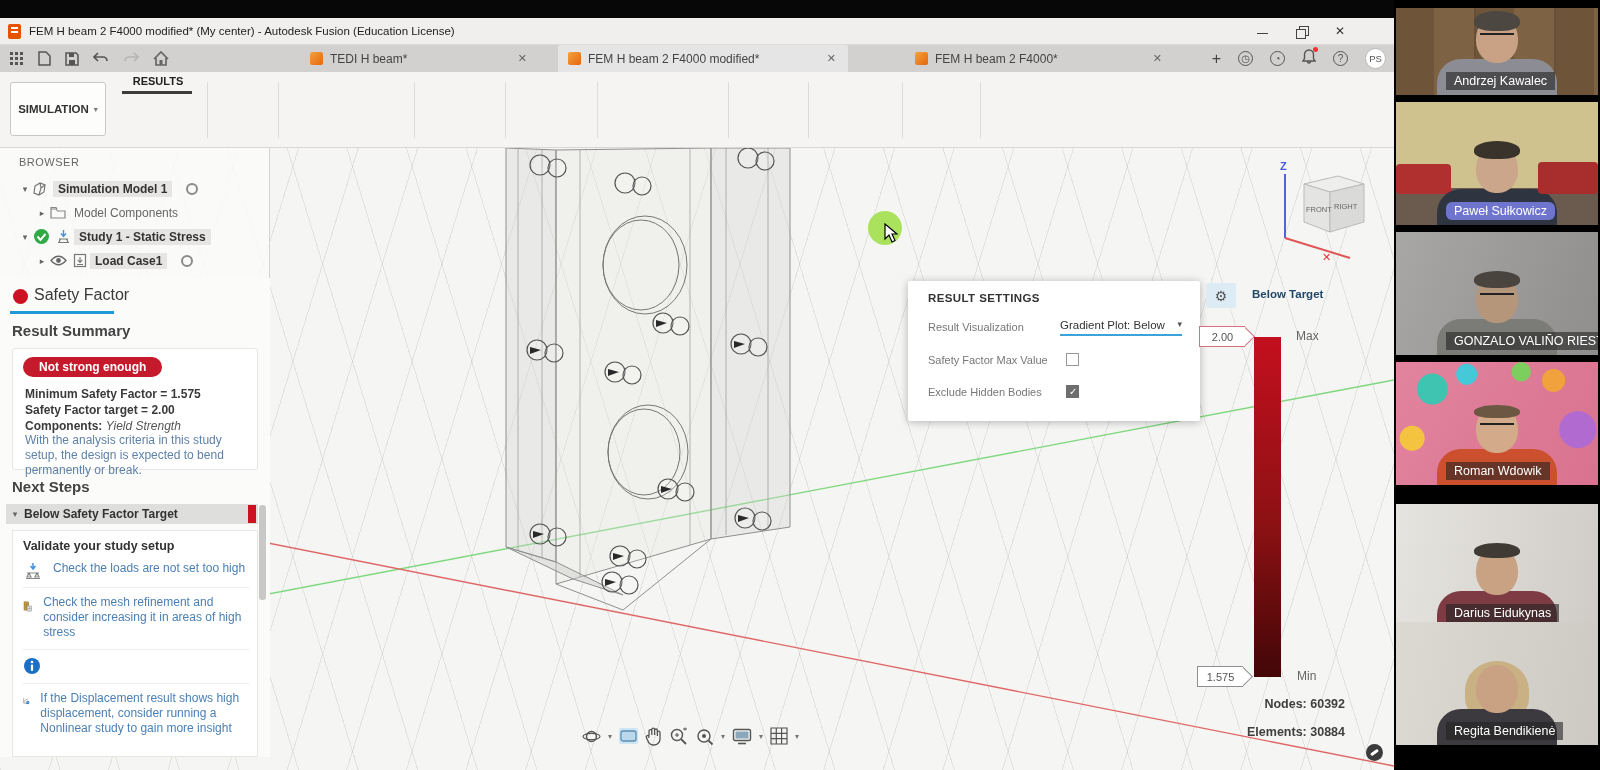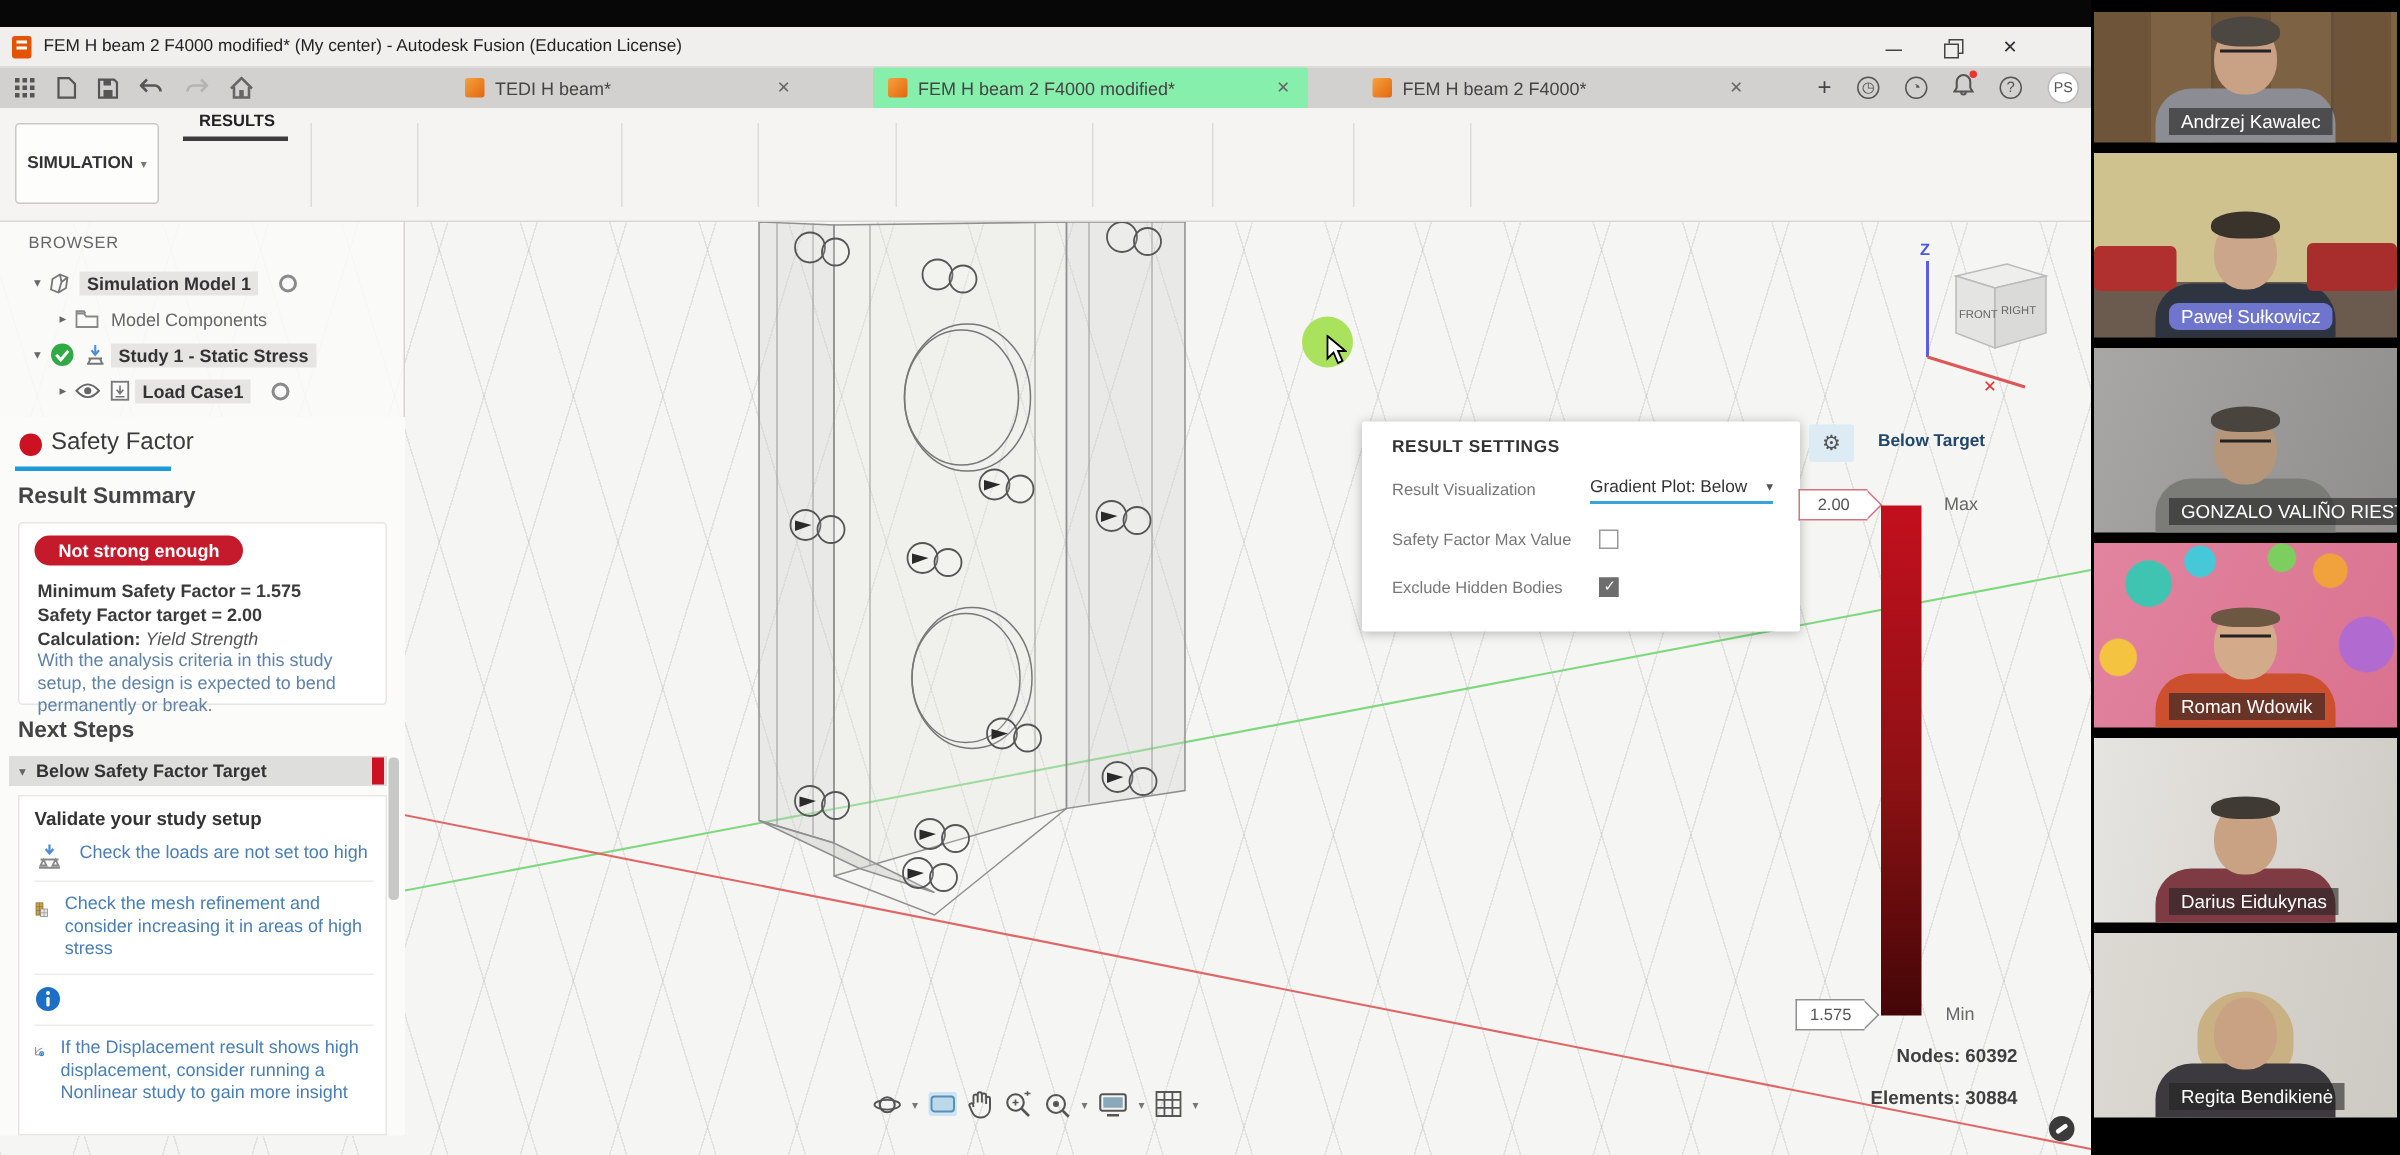--- a/index.html
+++ b/index.html
@@ -23,21 +23,21 @@
 
   
   #tabbar { position:absolute; left:0; top:45px; width:100%; height:27px; background:#d2d1cf; display:flex; align-items:stretch; }
   .qat { display:flex; align-items:center; gap:14px; padding-left:10px; width:200px; }
   .qat svg { display:block; }
   .doc-tab { display:flex; align-items:center; gap:7px; font-size:12px; color:#444; padding:0 10px; position:relative; }
   .doc-tab .cube { width:13px; height:13px; background:linear-gradient(135deg,#f6a13c,#e4660f); border-radius:2px; }
   .doc-tab .closex { margin-left:26px; color:#666; font-size:11px; }
   #tab-0 { position:absolute; left:300px; top:0; height:27px; width:245px; justify-content:flex-start; }
   #tab-0 .closex { position:absolute; right:18px; }
-  #tab-1 { position:absolute; left:582px; top:0; height:27px; width:290px; background:#86efac; border-radius:2px 2px 0 0;align-items:center; }
+  #tab-1 { position:absolute; left:558px; top:0; height:27px; width:290px; background:#e5e5e5; border-radius:2px 2px 0 0;align-items:center; }
   #tab-1 .closex { position:absolute; right:12px; }
   #tab-2 { position:absolute; left:905px; top:0; height:27px; width:265px; }
   #tab-2 .closex { position:absolute; right:8px; }
   .tabbar-right { position:absolute; right:0; top:0; height:27px; display:flex; align-items:center; gap:17px; padding-right:8px; }
   .roundicon { width:15px; height:15px; border-radius:50%; border:1.5px solid #555; color:#555; font-size:10px; display:flex; align-items:center; justify-content:center; position:relative; }
   .plusicon { font-size:16px; color:#444; }
   .bell { position:relative; }
   .bell .dot { position:absolute; right:-2px; top:-2px; width:5px; height:5px; background:#e33; border-radius:50%; }
   .avatar-ps { width:21px; height:21px; border-radius:50%; background:#fff; border:1px solid #bbb; color:#555; font-size:9.5px; display:flex; align-items:center; justify-content:center; }
 
@@ -156,21 +156,21 @@
   #t3 .head{background:#b5967b;} #t3 .hair{background:#4a443e;height:17px;} #t3 .torso{background:#7b7b78;}
   #t4 { top:362px; height:123px;
        background:radial-gradient(circle 16px at 18% 22%, #3fc4b1 0 15px, transparent 16px),
                   radial-gradient(circle 12px at 78% 15%, #f2a23c 0 11px, transparent 12px),
                   radial-gradient(circle 19px at 90% 55%, #b06ad0 0 18px, transparent 19px),
                   radial-gradient(circle 10px at 62% 8%,  #7ccf5f 0 9px,  transparent 10px),
                   radial-gradient(circle 13px at 8% 62%,  #f4c33f 0 12px, transparent 13px),
                   radial-gradient(circle 11px at 35% 10%, #45c8d8 0 10px, transparent 11px),
                   linear-gradient(120deg,#e2849f,#d9728f); }
   #t4 .head{background:#d4ab8a;} #t4 .hair{background:#6b5742;height:13px;top:0;} #t4 .torso{background:#cc4f2e;}
-  #t5 { top:492px; height:123px; background:linear-gradient(100deg,#e6e4e0,#cfccc6); }
+  #t5 { top:504px; height:123px; background:linear-gradient(100deg,#e6e4e0,#cfccc6); }
   #t5 .head{background:#c9a183;} #t5 .hair{background:#3f3a34;height:15px;} #t5 .torso{background:#7e3b44;}
   #t6 { top:622px; height:123px; background:linear-gradient(100deg,#dcd9d3,#cdcac4); }
   #t6 .head{background:#c9a183;} #t6 .hair{background:#c9b184;height:58px;width:64px;border-radius:50% 50% 35% 35%;} #t6 .torso{background:#3c3a3e;}
   .glasses { position:absolute; left:50%; transform:translateX(-50%); top:18px; width:34px; height:9px; border-top:2px solid #222; }
 </style>
 </head>
 <body>
 <div id="stage">
 
 <div id="app">
@@ -657,21 +657,21 @@
       <div id="sf-dot"></div>
       <div id="sf-title">Safety Factor</div>
       <div id="sf-underline"></div>
       <div id="sf-summary-hdr">Result Summary</div>
 
       <div id="sf-card">
         <div id="sf-badge">Not strong enough</div>
         <div class="sf-line" style="top:38px;">Minimum Safety Factor = 1.575</div>
         <div class="sf-line" style="top:54px;">Safety Factor target = 2.00</div>
         <div class="sf-line" style="top:70px;">
-          <span>Calculation:</span>
+          <span>Components:</span>
           <span id="sf-calc-val">Yield Strength</span>
         </div>
         <div id="sf-note">With the analysis criteria in this study setup, the design is expected to bend permanently or break.</div>
       </div>
 
       <div id="ns-hdr">Next Steps</div>
       <div id="ns-row">
         <span class="chev">▾</span>
         <span>Below Safety Factor Target</span>
         <span id="ns-flag"></span>

